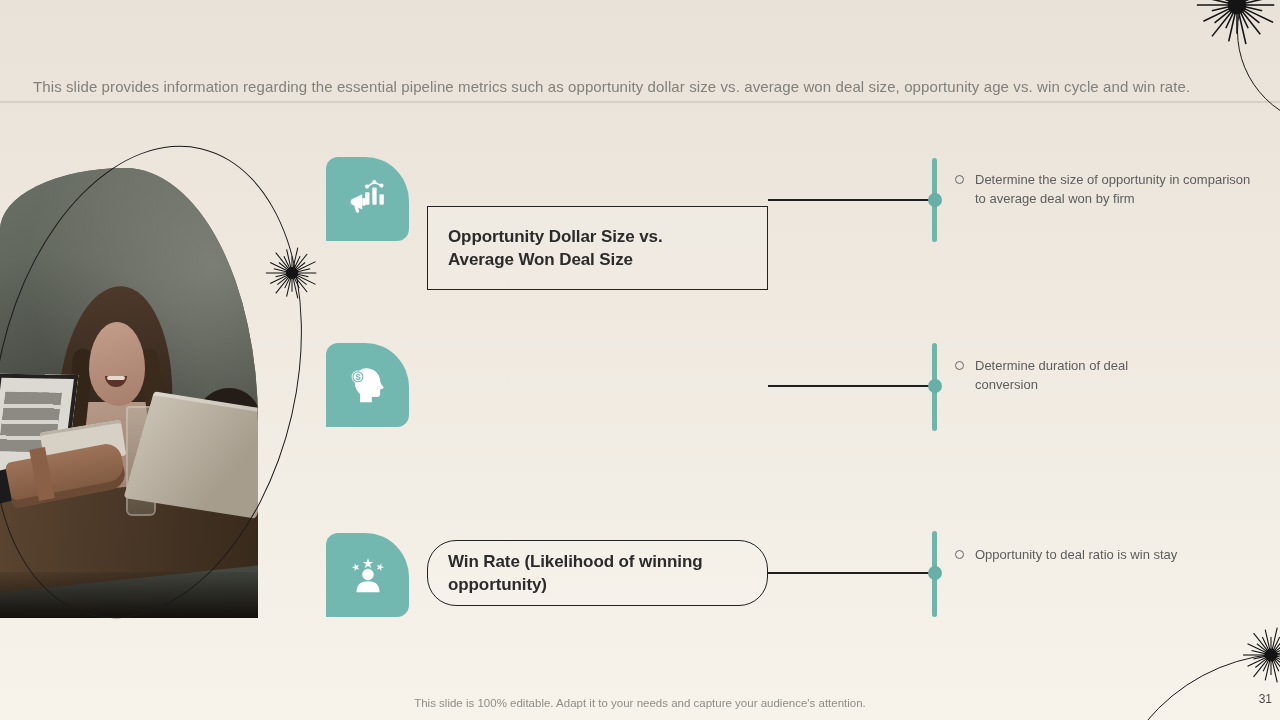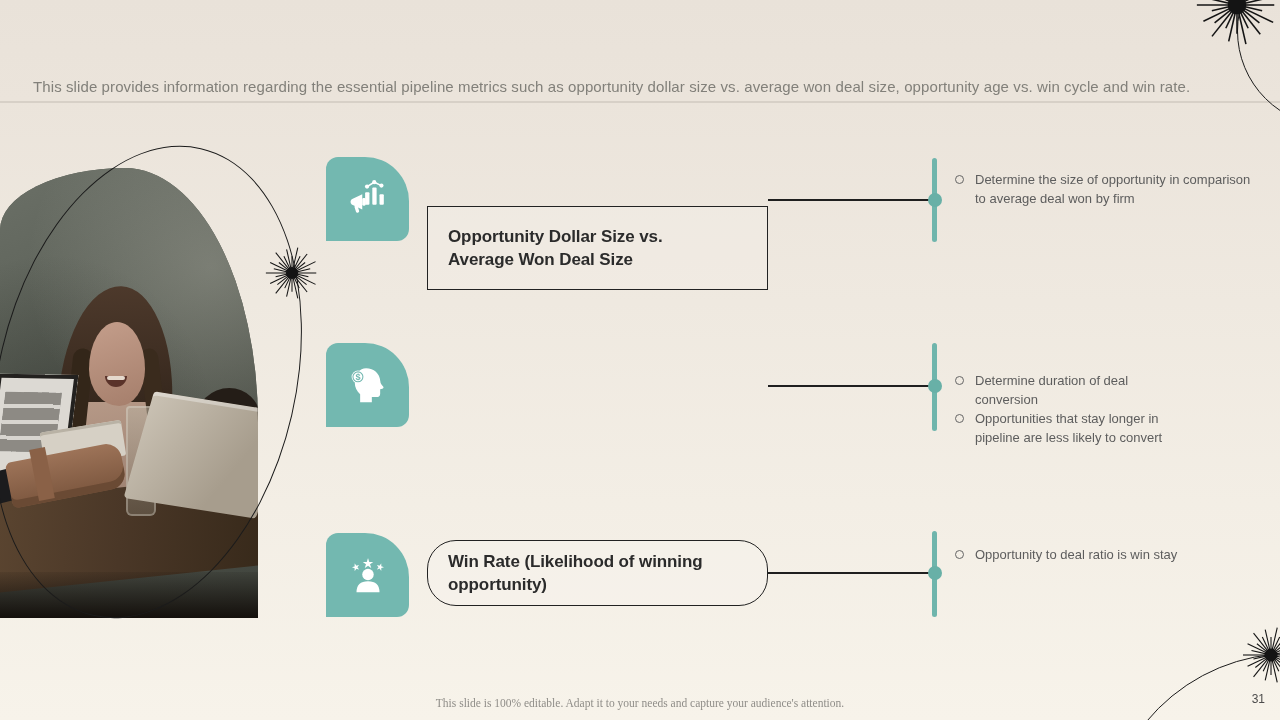--- a/index.html
+++ b/index.html
@@ -67,22 +67,22 @@
     background:rgba(255,255,255,.12);display:flex;align-items:center;box-sizing:border-box;padding-left:20px;}
   .box-title{font-size:17px;font-weight:bold;color:#2b2b2b;line-height:23px;letter-spacing:-.1px;max-width:282px;}
   .connector{position:absolute;left:768px;width:166px;height:1.5px;background:#1f1f1f;}
   .tealbar{position:absolute;left:932px;width:5px;border-radius:2.5px;background:#6fb5ac;}
   .tealdot{position:absolute;left:928px;width:14px;height:14px;border-radius:50%;background:#68b0a7;}
   .bullets{position:absolute;left:952px;margin:0;padding:0;list-style:none;color:#5d5d5d;font-size:13px;line-height:19px;}
   .bullets li{position:relative;padding-left:23px;margin:0;}
   .bullets li::before{content:"";position:absolute;left:3px;top:5px;width:7px;height:7px;
     border:1.2px solid #666;border-radius:50%;}
 
-  .footer-note{position:absolute;left:0;right:0;top:697px;text-align:center;font-size:11.5px;color:#8f8d88;font-family:Liberation Serif, serif;}
-  .page-number{position:absolute;right:15px;top:692px;font-size:12px;color:#4c4c4c;}
+  .footer-note{position:absolute;left:0;right:0;top:697px;text-align:center;font-size:11.5px;color:#8f8d88;}
+  .page-number{position:absolute;right:8px;top:692px;font-size:12px;color:#4c4c4c;}
 </style>
 </head>
 <body>
 
 <div class="slide">
 
   <div class="header-rule"></div>
   <div class="slide-subtitle">This slide provides information regarding the essential pipeline metrics such as opportunity dollar size vs. average won deal size, opportunity age vs. win cycle and win rate.</div>
 
   <div class="photo">
@@ -235,23 +235,22 @@
     <svg viewBox="0 0 48 48">
       <path fill="#fff" d="M22 6.5 c8.2 0 14.2 5.6 14.8 13.2 c.2 2.6 1.3 3.7 3 5.9 c.8 1 .4 2 -.8 2.3 l-2.3.6 v4.5 c0 2.3 -1.4 3.5 -3.7 3.5 h-5 v5.5 h-12.2 v-8.3 c-3.5 -3.3 -5.6 -7.2 -5.6 -12 C10.2 12.6 15.4 6.5 22 6.5 z"></path>
       <circle cx="13.5" cy="15.5" r="6.6" fill="#fff"></circle>
       <circle cx="13.5" cy="15.5" r="5.2" fill="none" stroke="#73b8b0" stroke-width="1.1"></circle>
       <text x="13.5" y="19" font-size="9.5" font-weight="bold" fill="#73b8b0" text-anchor="middle" font-family="Liberation Sans, sans-serif">$</text>
     </svg>
   </div>
   <div class="connector" style="top:385px;"></div>
   <div class="tealbar" style="top:343px;height:88px;"></div>
   <div class="tealdot" style="top:379px;"></div>
-  <ul class="bullets" style="top:371px;width:218px;">
+  <ul class="bullets" style="top:356px;width:218px;">
     <li>Determine duration of deal conversion</li>
-    <li>Opportunities that stay longer in pipeline are less likely to convert</li>
   </ul>
 
   <div class="tile" style="top:533px;">
     <svg viewBox="0 0 48 48">
       <circle cx="24" cy="23.5" r="6" fill="#fff"></circle>
       <path d="M12 42 q0 -11.5 12 -11.5 q12 0 12 11.5 z" fill="#fff"></path>
       <text x="24" y="16.5" font-size="14" fill="#fff" text-anchor="middle" font-family="DejaVu Sans, sans-serif">★</text>
       <text x="11.5" y="19" font-size="10" fill="#fff" text-anchor="middle" font-family="DejaVu Sans, sans-serif" transform="rotate(-18 11.5 16)">★</text>
       <text x="36.5" y="19" font-size="10" fill="#fff" text-anchor="middle" font-family="DejaVu Sans, sans-serif" transform="rotate(18 36.5 16)">★</text>
     </svg>

